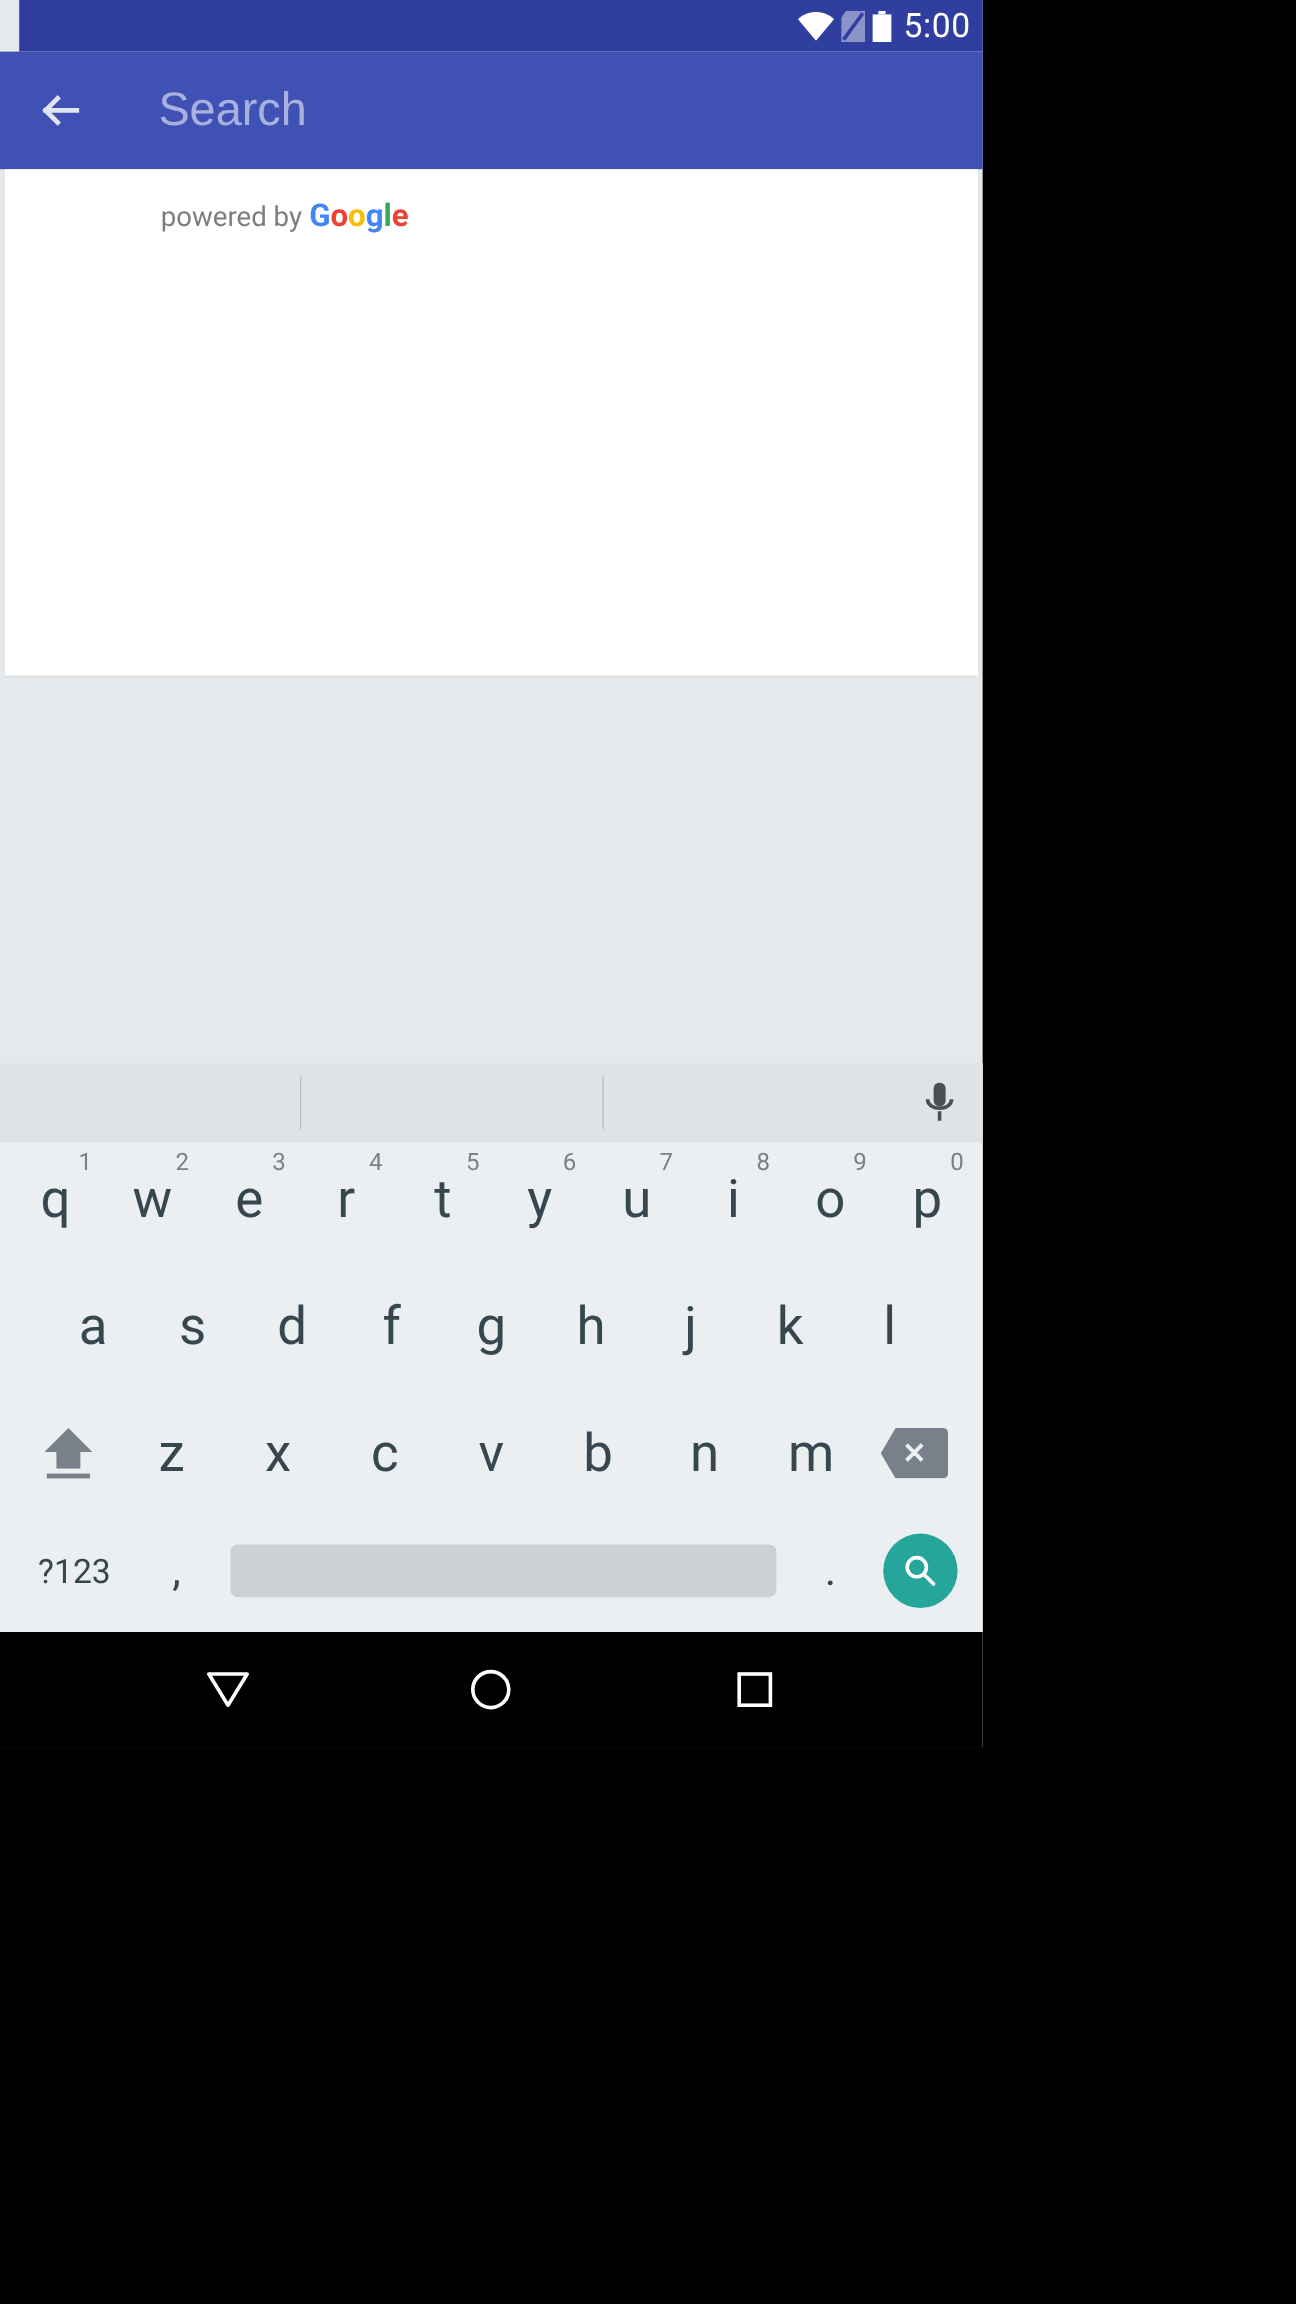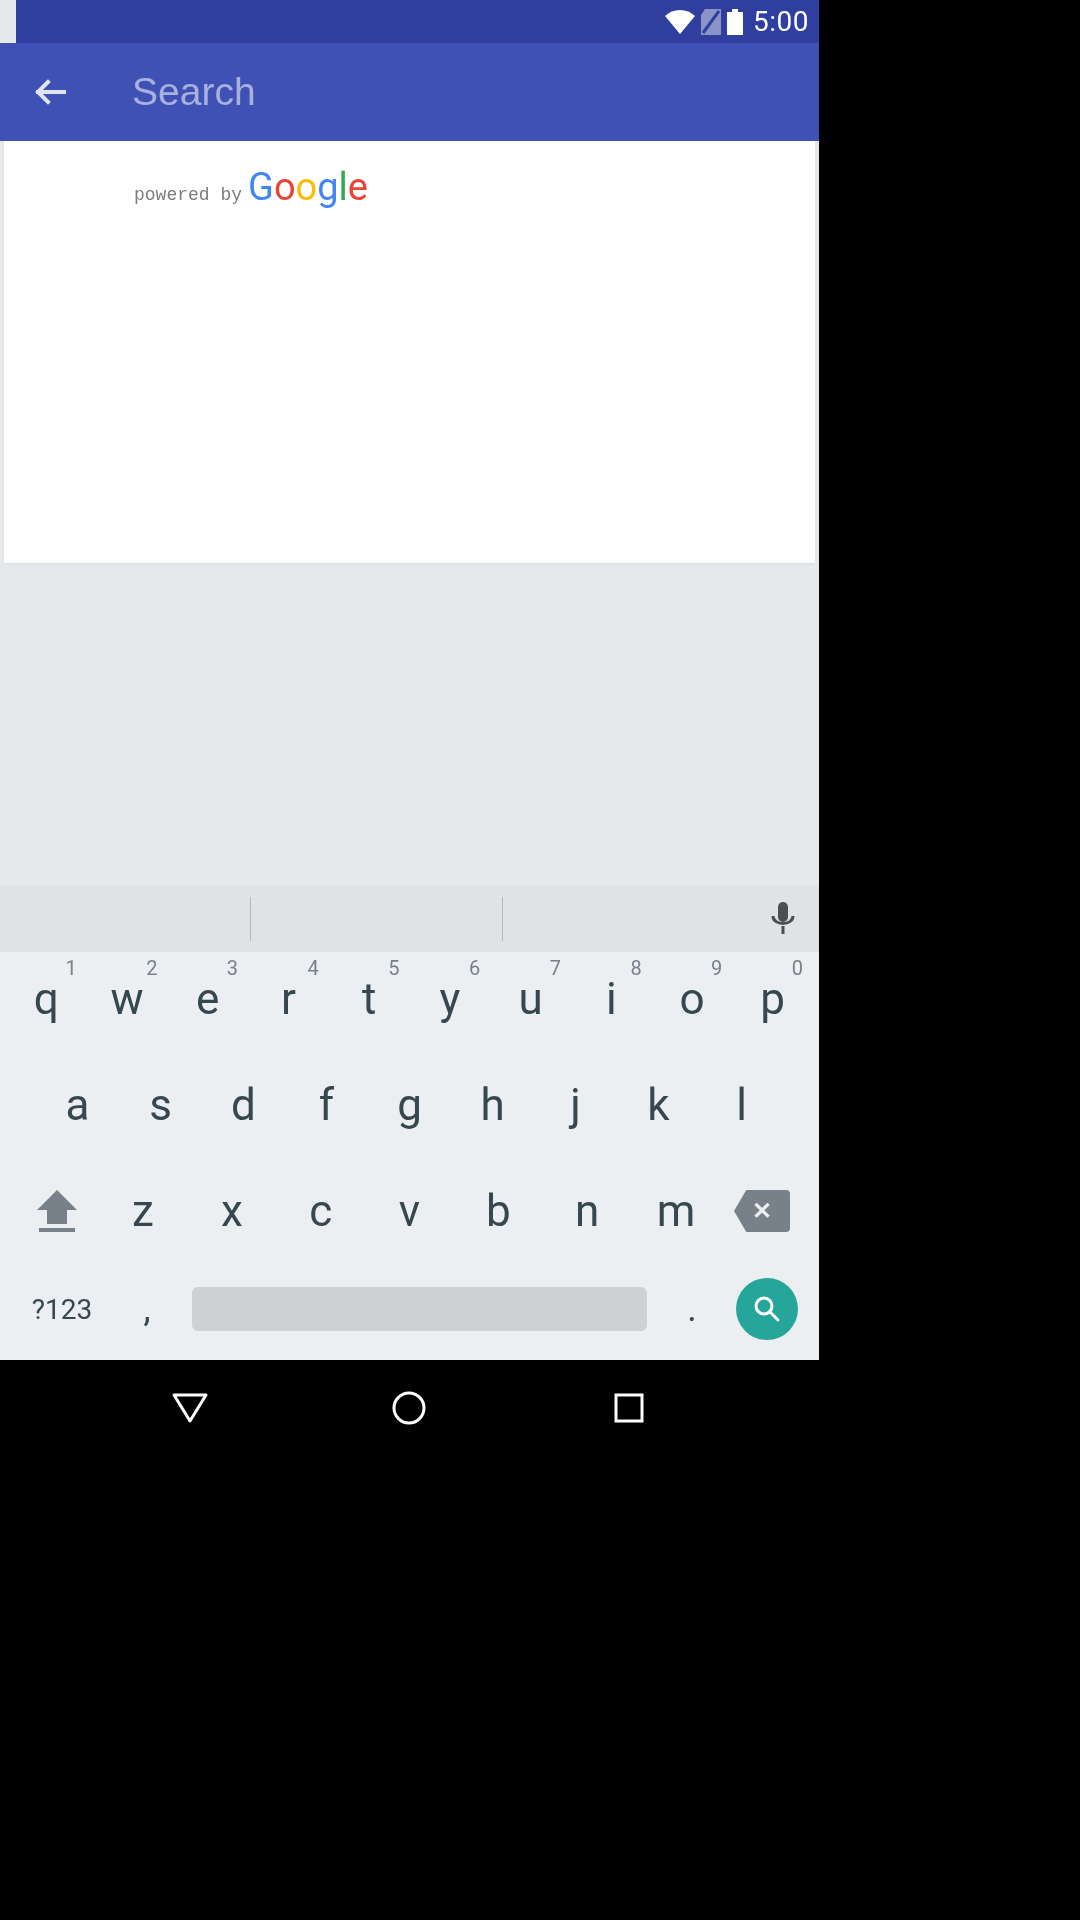--- a/index.html
+++ b/index.html
@@ -14,22 +14,22 @@
   
   .app-bar { height: 98px; background: #3f51b5; display: flex; align-items: center; padding-left: 30px; gap: 36px; }
   .app-bar .back-btn { width: 40px; height: 40px; display: flex; align-items: center; justify-content: center; cursor: pointer; }
   .app-bar .search-input { background: transparent; border: none; outline: none; color: #fff; font-size: 39px; font-weight: 400; width: 500px; margin-left: 26px; }
   .app-bar .search-input::placeholder { color: rgba(255,255,255,0.55); }
 
   
   .content-wrap { padding: 0 4px; }
   .card { background: #fff; margin-top: 0px; height: 422px; box-shadow: 0 1px 2px rgba(0,0,0,0.05); padding: 24px 0 0 130px; }
   .powered-by { display: flex; align-items: baseline; gap: 6px; }
-  .powered-by .label { color: #7d7d7d; font-size: 18px; font-weight: 400; font-family: Liberation Mono, monospace; }
-  .google-logo { font-size: 38px; font-weight: 400; text-align: center; }
+  .powered-by .label { color: #7d7d7d; font-size: 23px; font-weight: 400; }
+  .google-logo { font-size: 26px; font-weight: 700; text-align: center; }
   .google-logo .g-b { color: #4285f4; }
   .google-logo .g-r { color: #ea4335; }
   .google-logo .g-y { color: #fbbc05; }
   .google-logo .g-g { color: #34a853; }
 
   
   .keyboard { position: absolute; left: 0; right: 0; bottom: 96px; background: #eceff1; }
   .suggestion-bar { height: 66px; background: #e0e3e6; display: flex; align-items: center; position: relative; }
   .suggestion-divider { width: 1px; height: 44px; background: #b7babd; }
   .sug-slot { flex: 1; }

